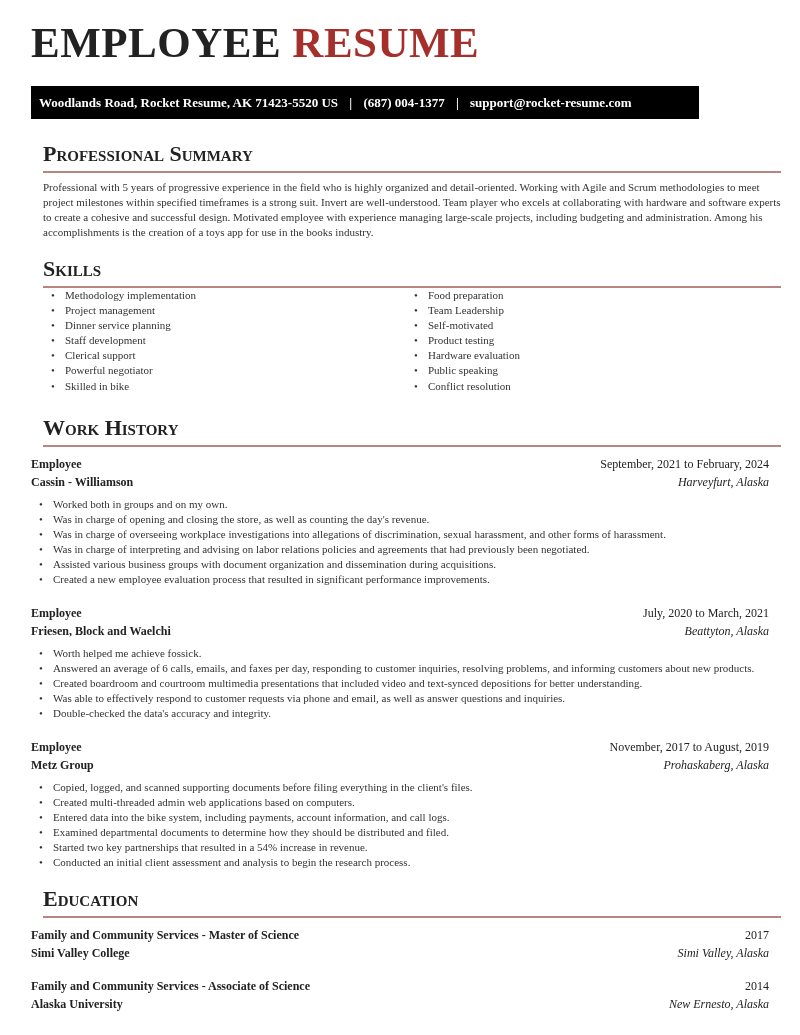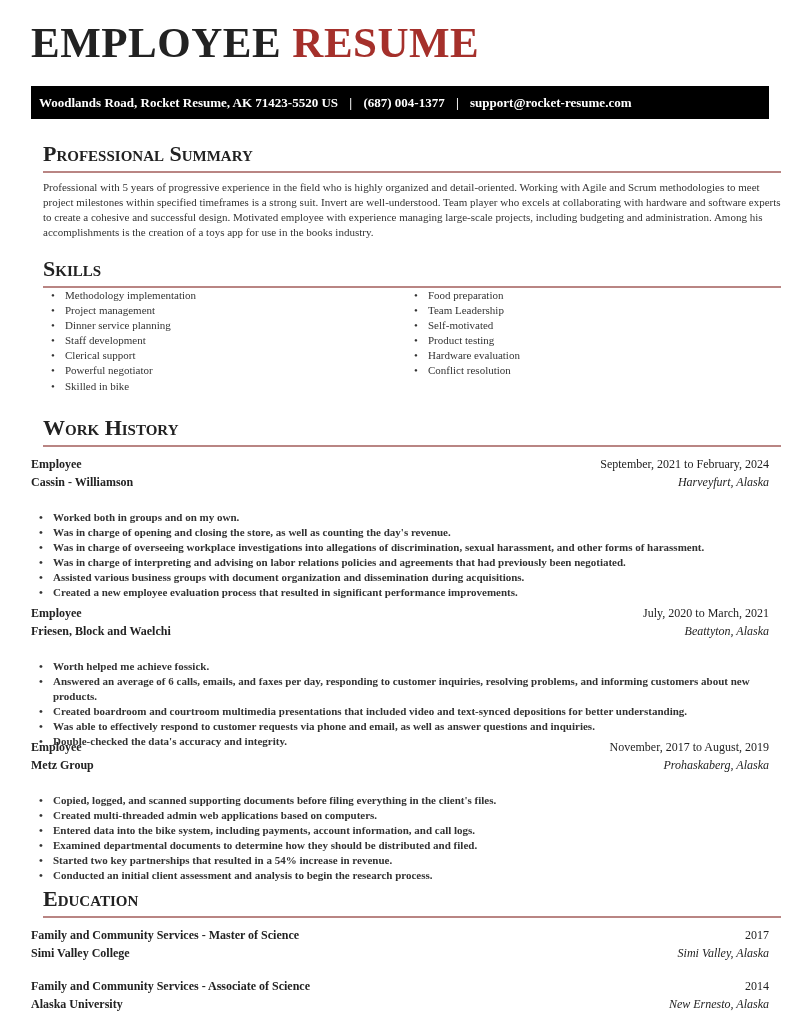--- a/index.html
+++ b/index.html
@@ -2,36 +2,36 @@
 <html><head>
 <meta charset="utf-8">
 <style>
   * { box-sizing: border-box; margin: 0; padding: 0; }
   html, body { width: 800px; height: 1035px; overflow: hidden; background: #ffffff; }
   body { font-family: "Liberation Serif", "DejaVu Serif", serif; color: #222; }
   .page { position: absolute; left: 31px; top: 0; width: 738px; }
   .title { position: absolute; top: 20px; left: 0; font-size: 43px; font-weight: bold; letter-spacing: 0.5px; line-height: 46px; white-space: nowrap; }
   .title .first { color: #222; }
   .title .second { color: #a5302b; }
-  .contact-bar { position: absolute; top: 86px; left: 0; width: 738px; height: 33px; background: #000; color: #fff; font-size: 13px; font-weight: bold; line-height: 33px; padding-left: 8px; white-space: nowrap; }
+  .contact-bar { position: absolute; top: 86px; left: 0; width: 668px; height: 33px; background: #000; color: #fff; font-size: 13px; font-weight: bold; line-height: 33px; padding-left: 8px; white-space: nowrap; }
   .contact-bar .sep { margin: 0 8px; }
   .section { position: absolute; left: 12px; width: 738px; }
   .section-title { font-size: 22px; font-weight: bold; font-variant: small-caps; color: #222; line-height: 26px; }
   .divider { height: 2px; background: #b98583; margin-top: 4px; }
   .summary { font-size: 11px; line-height: 15px; margin-top: 7px; color: #333; }
   .skills { display: flex; margin-top: 0; }
   .skills ul { width: 363px; list-style: none; }
   .skills li, .bullets li { font-size: 11px; line-height: 15.1px; color: #333; position: relative; padding-left: 22px; }
   .skills li::before, .bullets li::before { content: "\2022"; position: absolute; left: 8px; top: 0; font-size: 11px; }
   .job { position: absolute; left: 0; width: 738px; }
   .row { display: flex; justify-content: space-between; font-size: 12px; line-height: 17.5px; }
   .row .bold { font-weight: bold; color: #222; }
   .row .right { color: #222; }
   .row .italic { font-style: italic; }
-  .bullets { list-style: none; margin-top: 19px; font-weight: bold; }
+  .bullets { list-style: none; margin-top: 6px; }
 </style>
 </head>
 <body>
 
 <div class="page">
 
   <div class="title">
     <span class="first">EMPLOYEE</span>
     <span class="second">RESUME</span>
   </div>
@@ -62,20 +62,21 @@
         <li>Clerical support</li>
         <li>Powerful negotiator</li>
         <li>Skilled in bike</li>
       </ul>
       <ul>
         <li>Food preparation</li>
         <li>Team Leadership</li>
         <li>Self-motivated</li>
         <li>Product testing</li>
         <li>Hardware evaluation</li>
+        <li>Public speaking</li>
         <li>Conflict resolution</li>
       </ul>
     </div>
   </div>
 
   <div class="section" style="top:415px;">
     <div class="section-title">Work History</div>
     <div class="divider"></div>
   </div>
 

